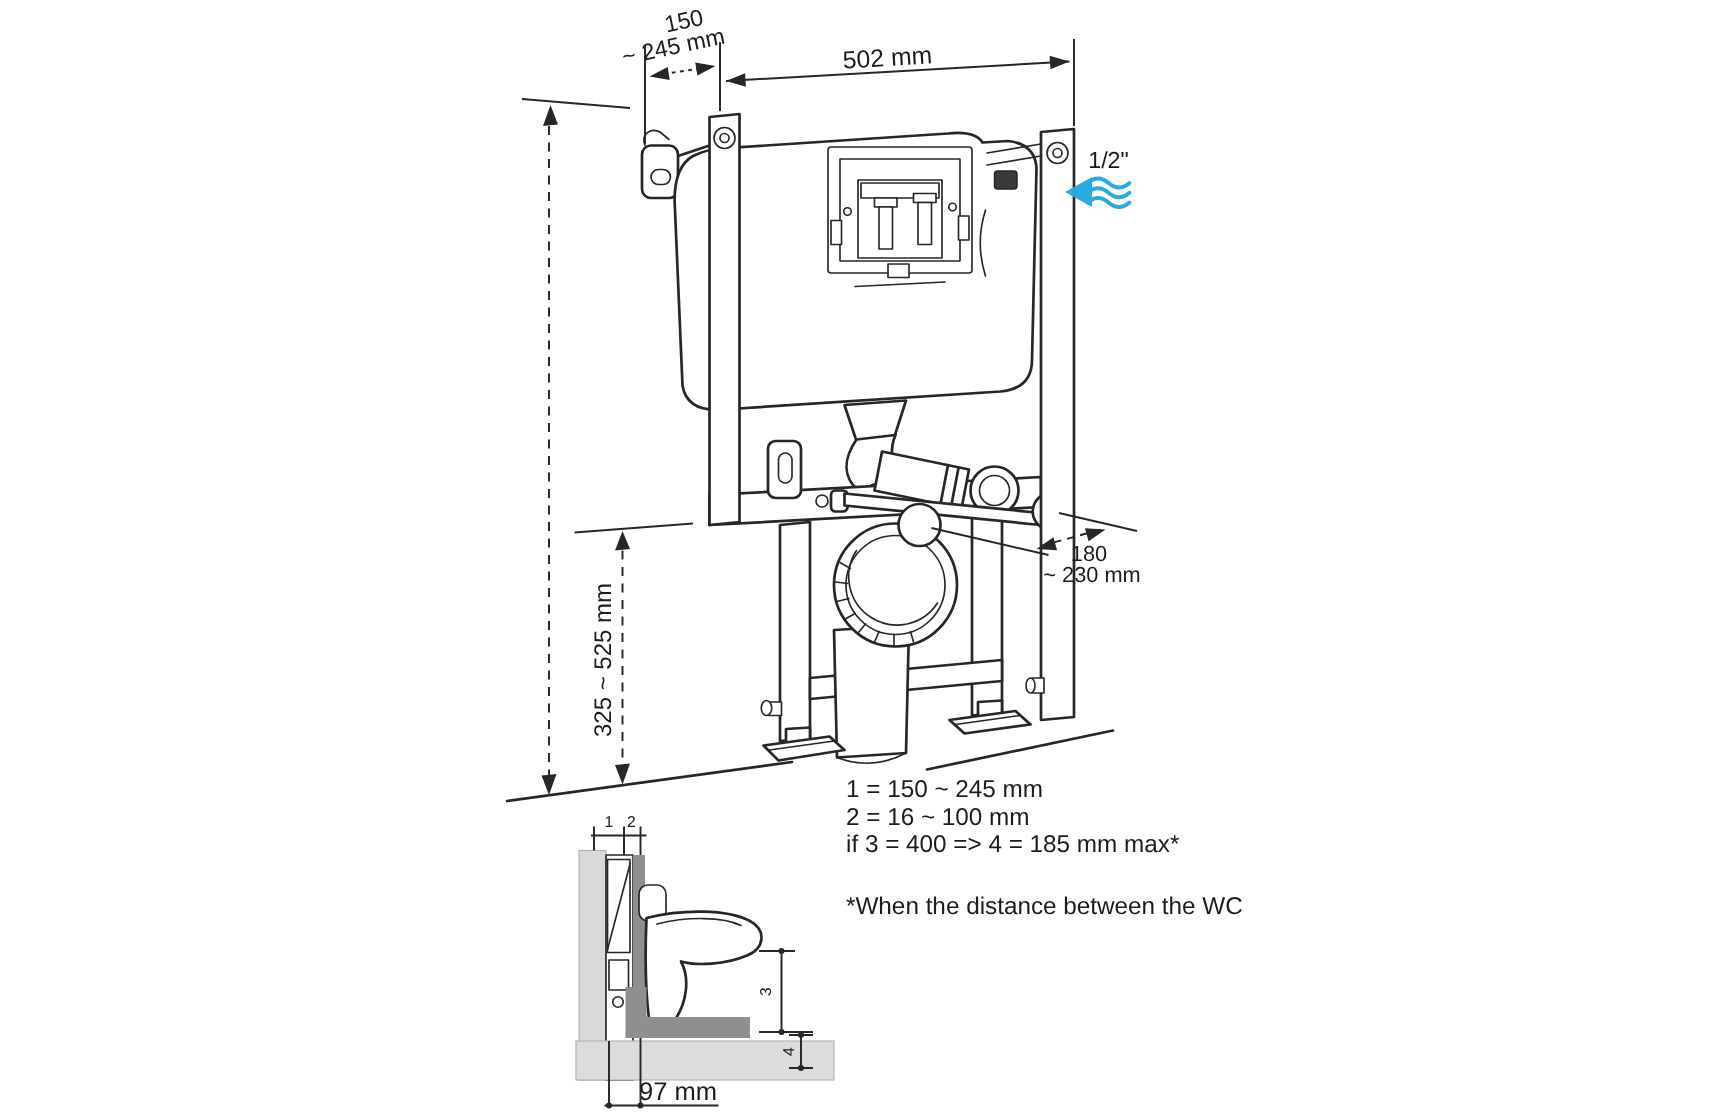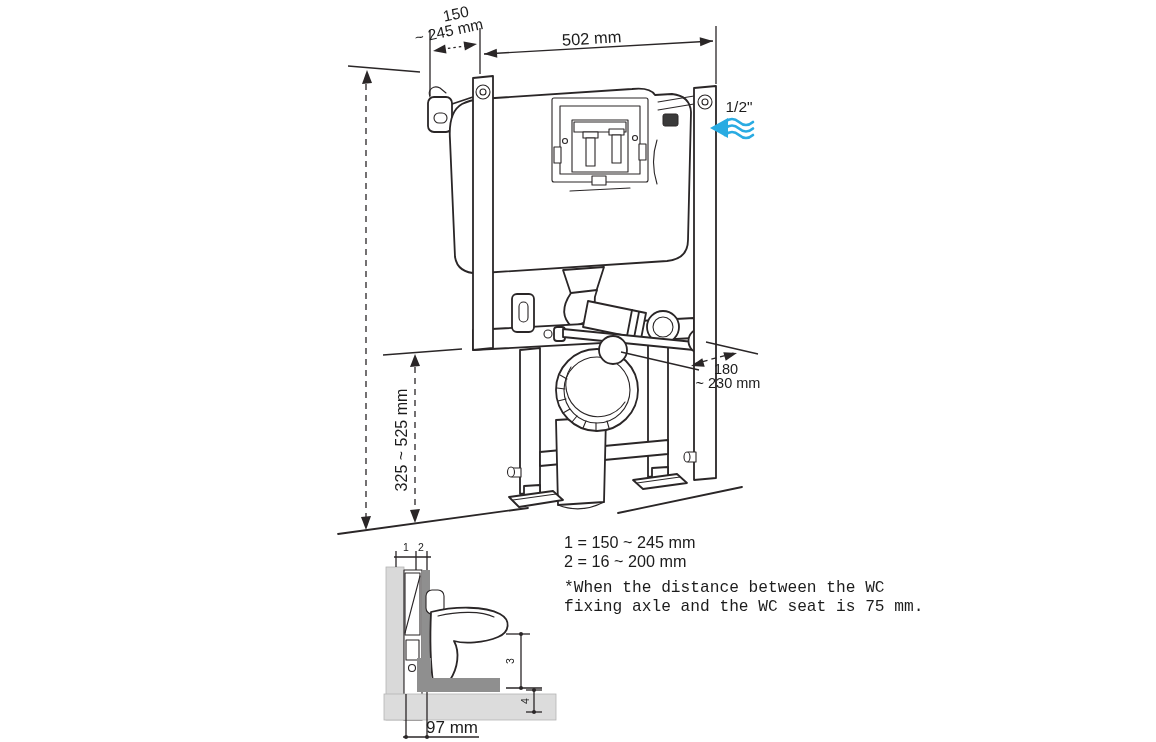--- a/index.html
+++ b/index.html
@@ -14,23 +14,23 @@
         font-family:"Liberation Sans", sans-serif;color:#1c1c1c;}
   svg{position:absolute;left:0;top:0;}
   svg .ln{stroke:var(--line);fill:none;stroke-width:1.8;stroke-linecap:round;stroke-linejoin:round;}
   svg .lnthin{stroke:var(--line);fill:none;stroke-width:1.1;stroke-linecap:round;stroke-linejoin:round;}
   svg .part{stroke:var(--line);fill:#ffffff;stroke-width:1.8;stroke-linejoin:round;}
   svg .partthin{stroke:var(--line);fill:#ffffff;stroke-width:1.1;stroke-linejoin:round;}
   svg .darkfill{fill:#3a3a3a;stroke:var(--line);stroke-width:1;}
   svg .arr{fill:var(--line);stroke:none;}
   svg .dim{stroke:var(--line);fill:none;stroke-width:1.3;}
   svg .dimtxt{fill:#1c1c1c;font-family:"Liberation Sans",sans-serif;}
-  .legend{position:absolute;left:564px;top:533px;width:320px;
+  .legend{position:absolute;left:564px;top:517px;width:320px;
           font-size:16.2px;line-height:18.7px;white-space:nowrap;}
-  .legend .footnote{margin-top:9px;font-family:Liberation Mono, monospace;}
+  .legend .footnote{margin-top:22px;}
 </style>
 </head>
 <body>
 
 <div class="page">
 <svg width="1156" height="742" viewBox="0 0 1156 742">
 
   <g>
 
     <g>
@@ -254,19 +254,19 @@
       <line class="dim" x1="403" y1="737" x2="479" y2="737"></line>
       <circle class="arr" cx="406" cy="737" r="2"></circle>
       <circle class="arr" cx="427" cy="737" r="2"></circle>
       <text class="dimtxt" font-size="17" text-anchor="middle" x="452" y="733">97 mm</text>
     </g>
   </g>
 </svg>
 
 <div class="legend">
   <div>1 = 150 ~ 245 mm</div>
-  <div>2 = 16 ~ 200 mm</div>
+  <div>2 = 16 ~ 100 mm</div>
+  <div>if 3 = 400 =&gt; 4 = 185 mm max*</div>
   <div class="footnote">
     <div>*When the distance between the WC</div>
-    <div>fixing axle and the WC seat is 75 mm.</div>
   </div>
 </div>
 </div>
 
 </body></html>

